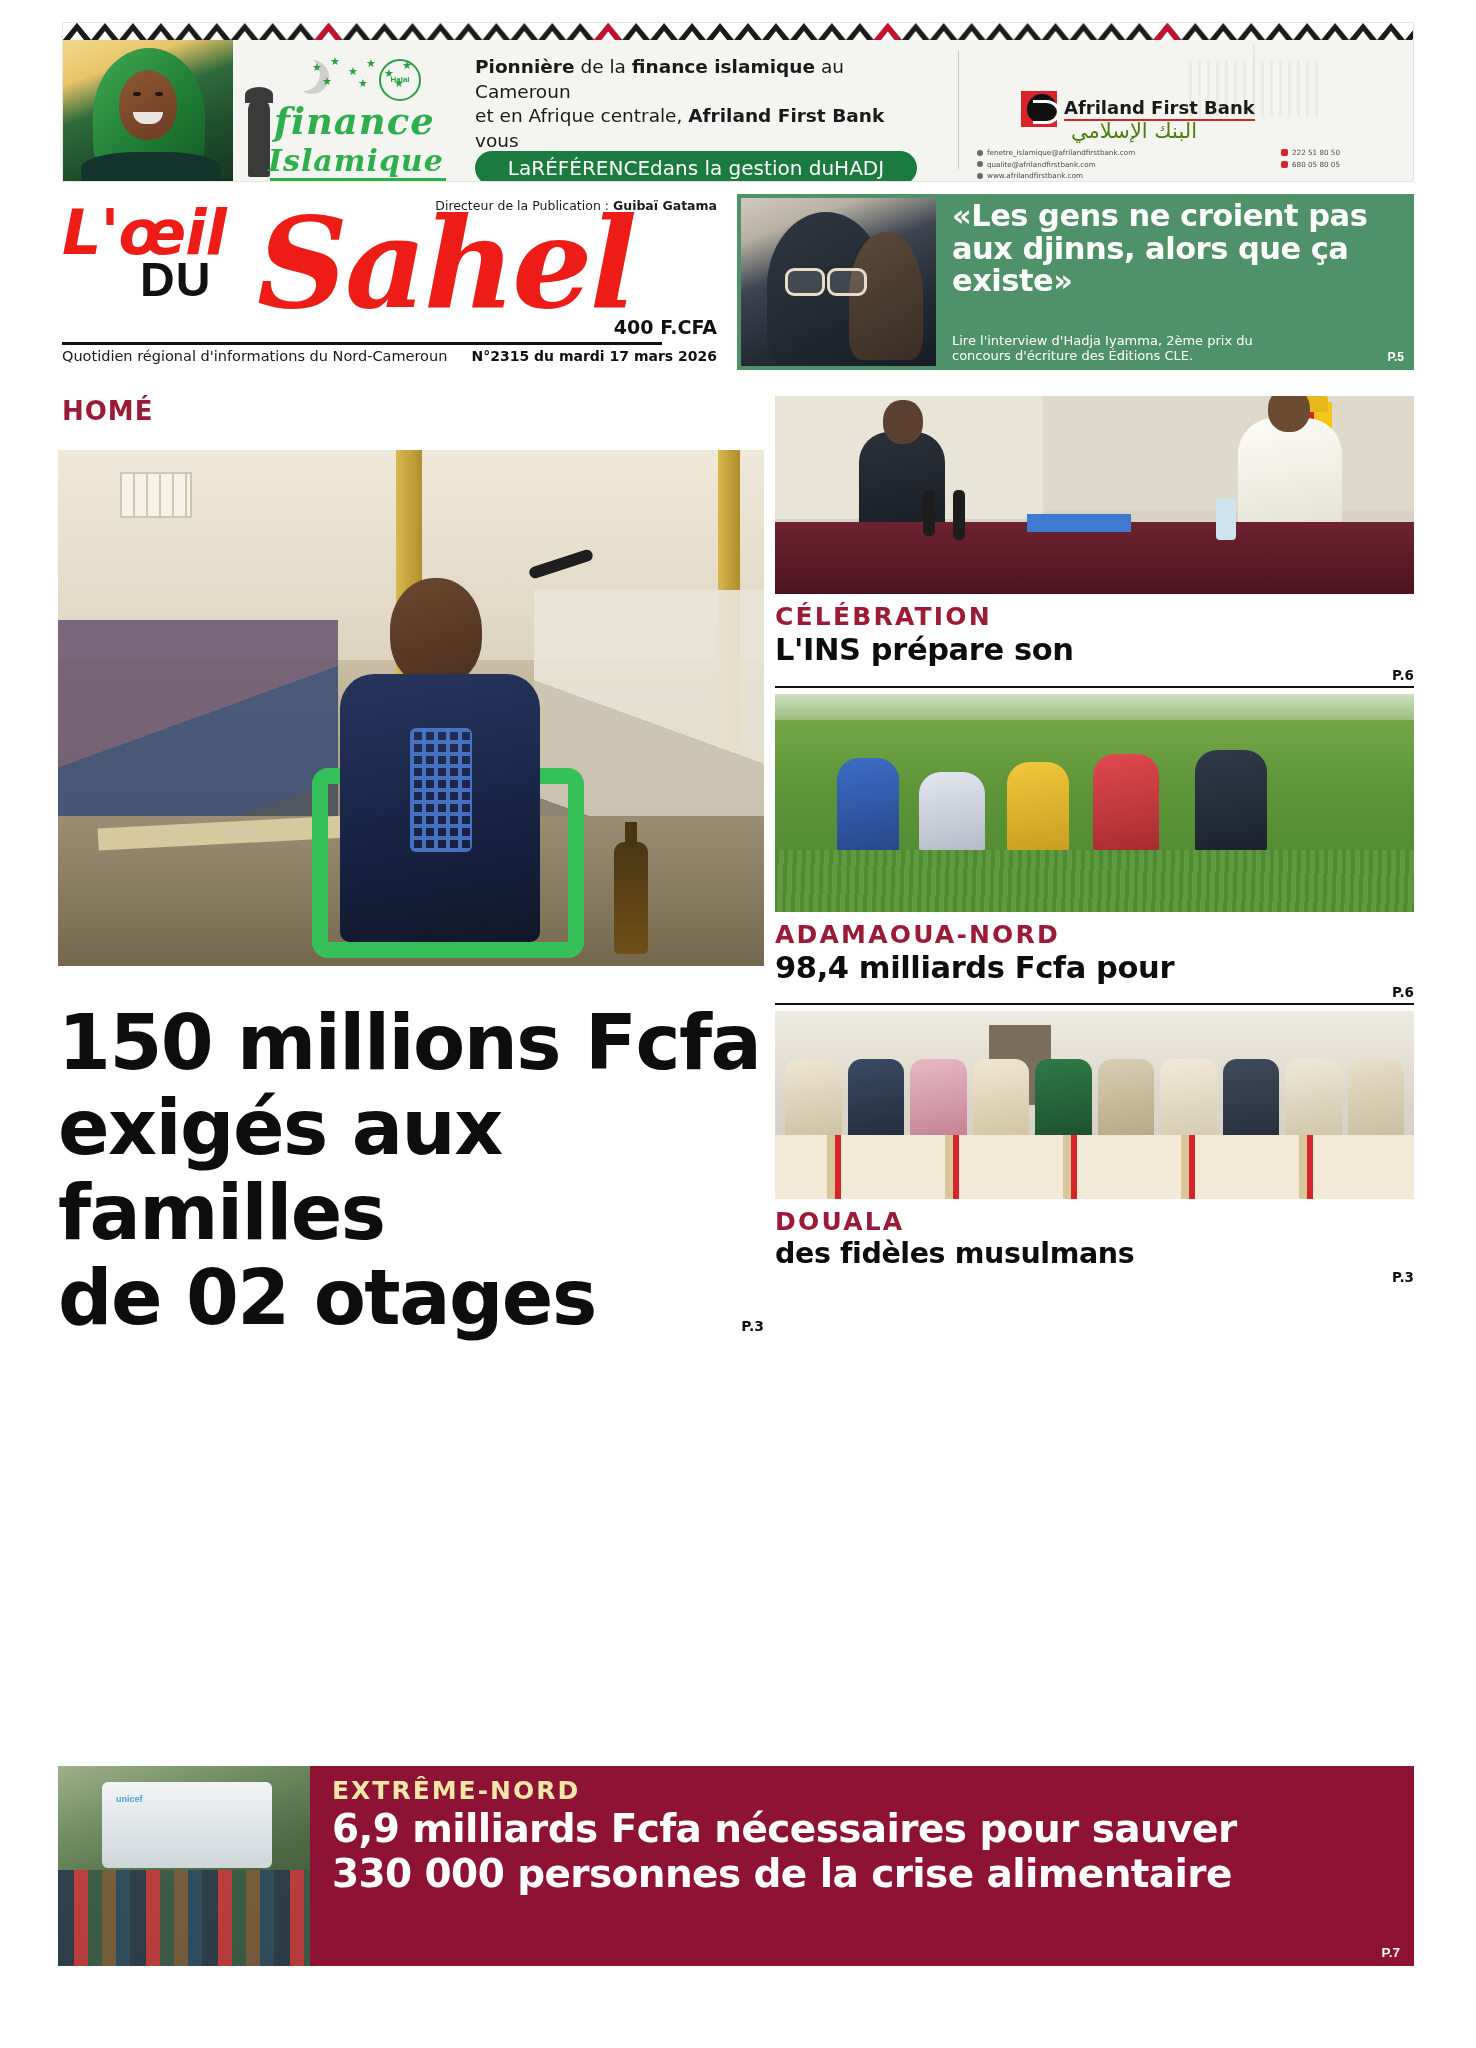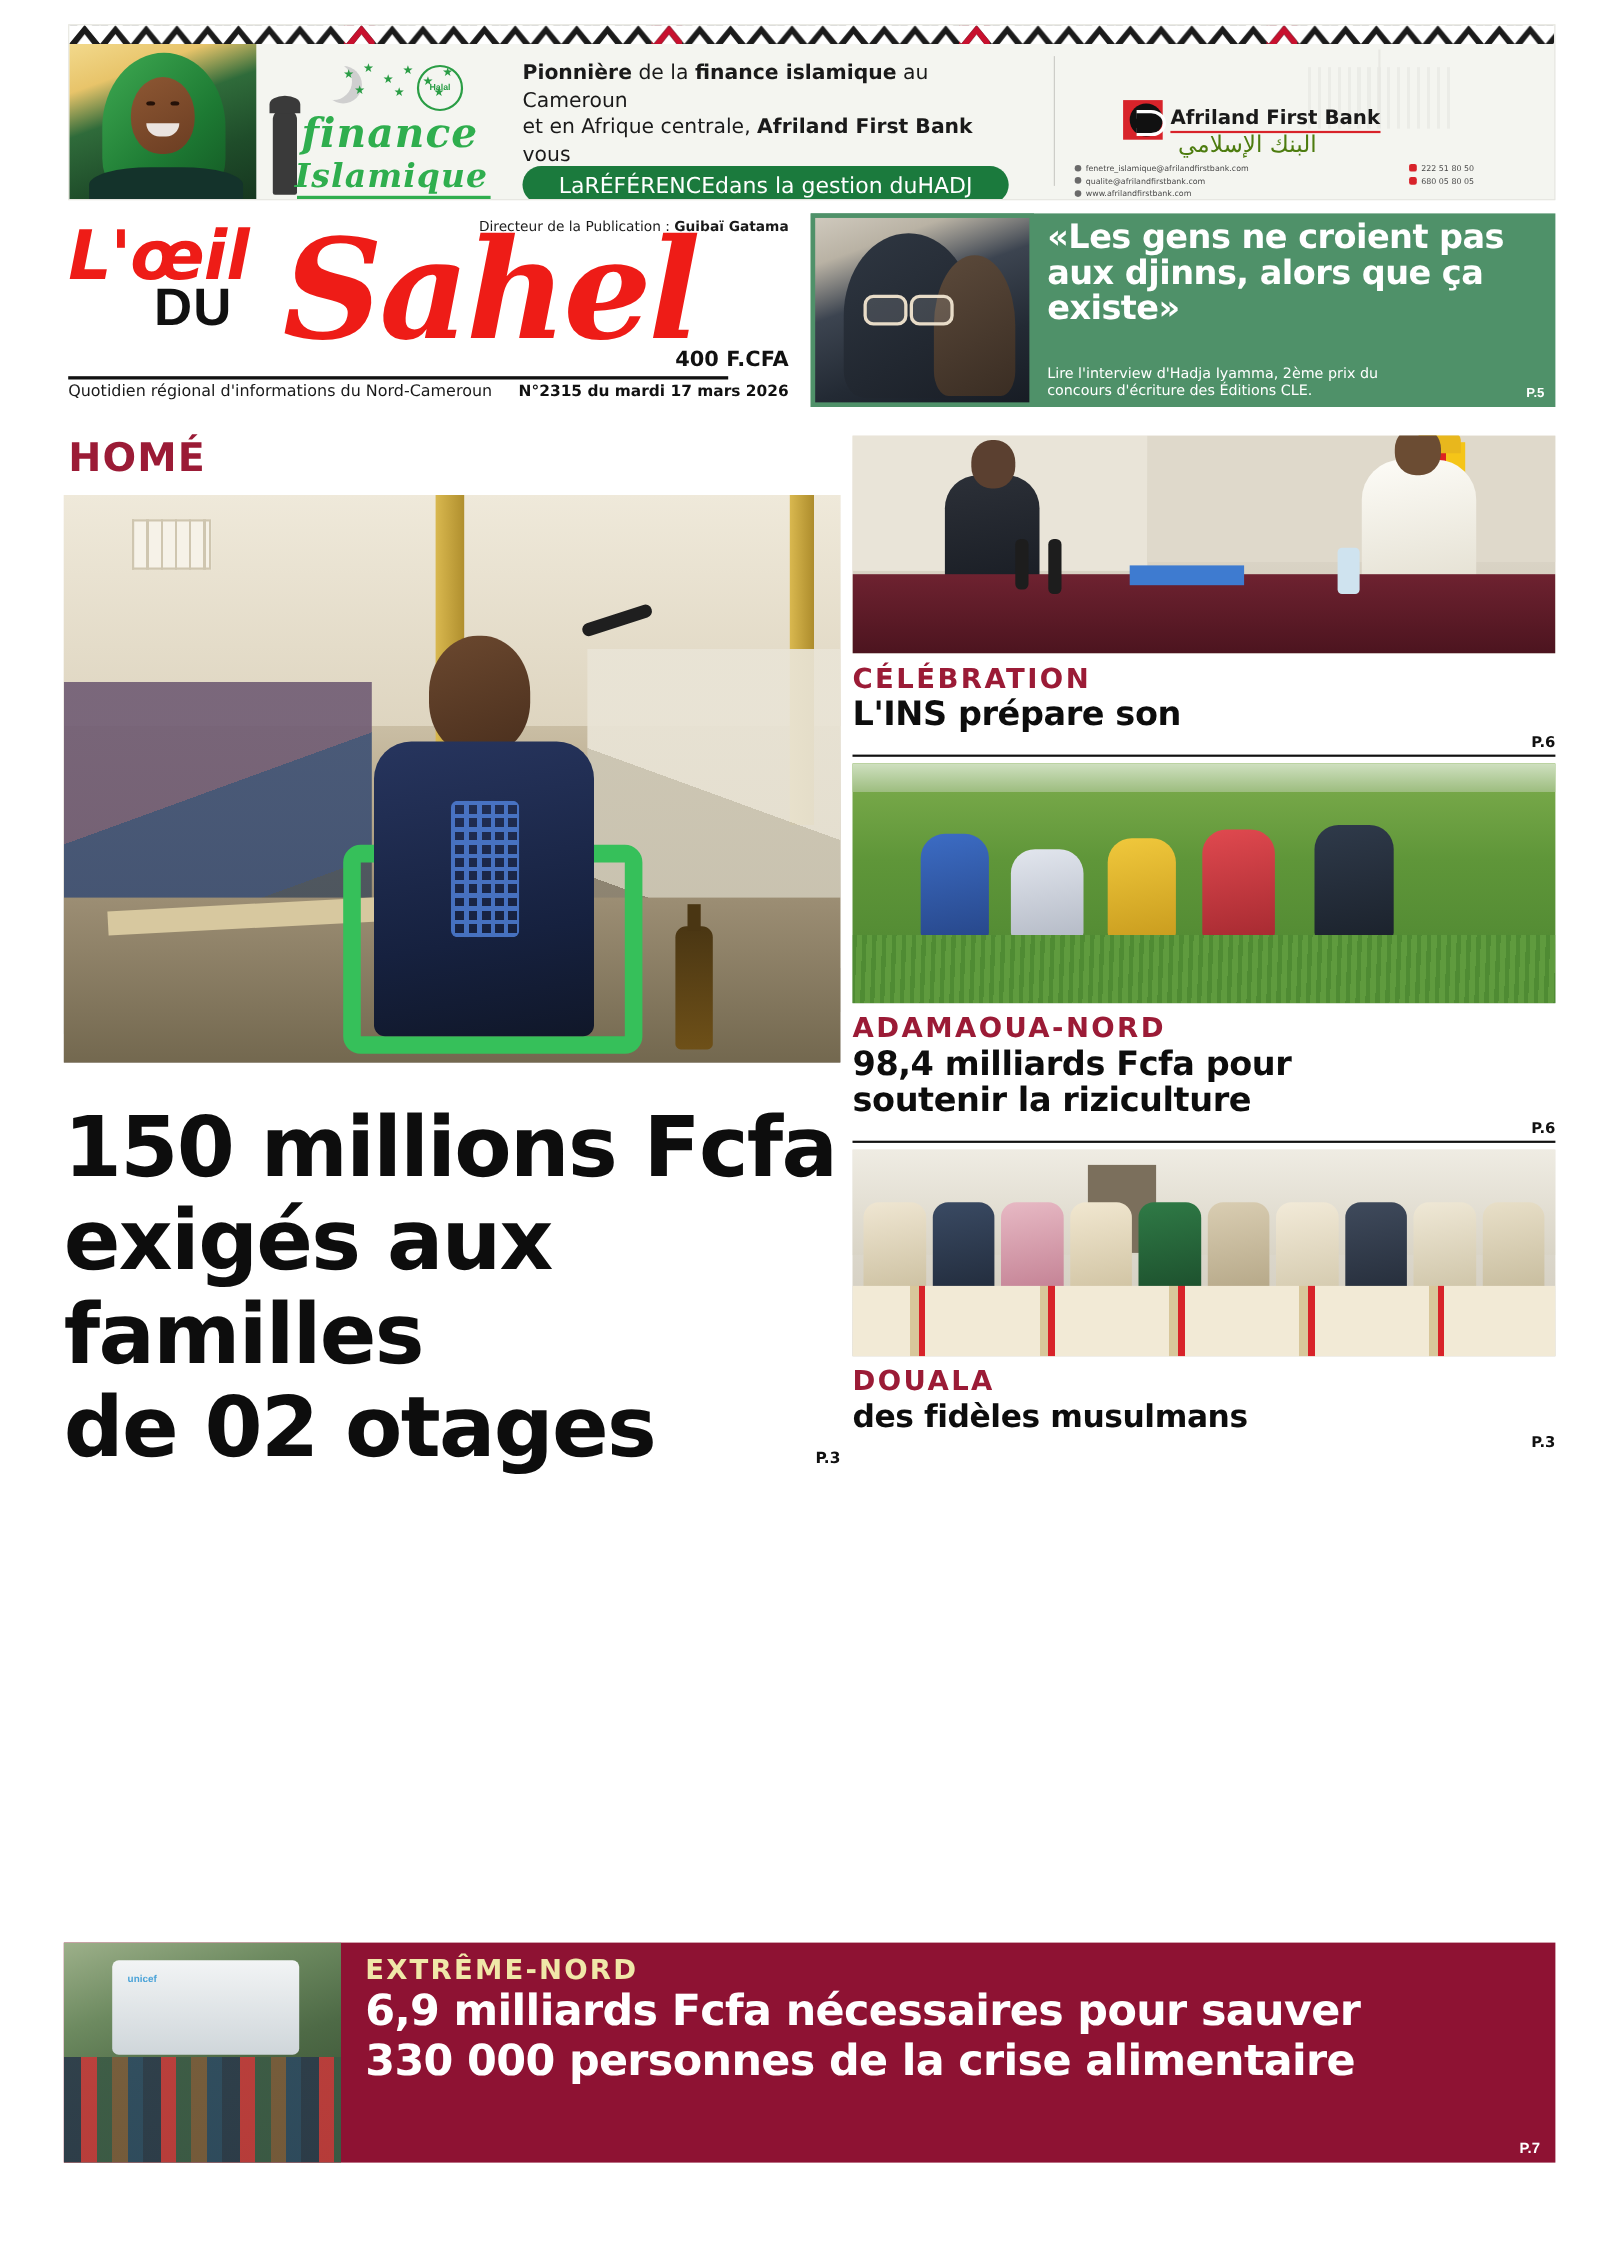--- a/index.html
+++ b/index.html
@@ -242,21 +242,21 @@
     font-size:13px; line-height:1.2; font-family:"DejaVu Sans", sans-serif;
   }
   .teaser-page {
     position:absolute; right:10px; bottom:6px; font-size:12px; font-weight:700;
   }
 
   
   .home-label {
     position:absolute; left:62px; top:396px;
     font-family:"DejaVu Sans", sans-serif; font-weight:700;
-    font-size:36px; color:#9b1b36; letter-spacing:1px;
+    font-size:26px; color:#9b1b36; letter-spacing:1px;
   }
 
   
   .lead-photo {
     position:absolute; left:58px; top:450px; width:706px; height:516px;
     background:linear-gradient(180deg,#e6dfce 0%,#d9cfb8 28%,#b7a98c 56%,#8e8168 78%,#6d6252 100%);
     overflow:hidden;
   }
   .lp-wall {
     position:absolute; left:0; top:0; width:100%; height:210px;
@@ -634,21 +634,20 @@
         <div class="p p1"></div>
           <div class="p p2"></div>
           <div class="p p3"></div>
         <div class="p p4"></div>
           <div class="p p5"></div>
         <div class="grass"></div>
       </div>
       <div class="r-kicker">ADAMAOUA-NORD</div>
       <div class="r-title">
         <div>98,4 milliards Fcfa pour</div>
-        <div>soutenir la riziculture</div>
       </div>
       <div class="r-page">P.6</div>
       <div class="r-rule"></div>
     </div>
 
     <div style="margin-top:6px;">
       <div class="r-photo ph3">
         <div class="bld"></div>
         <div class="door"></div>
         <div class="row">

